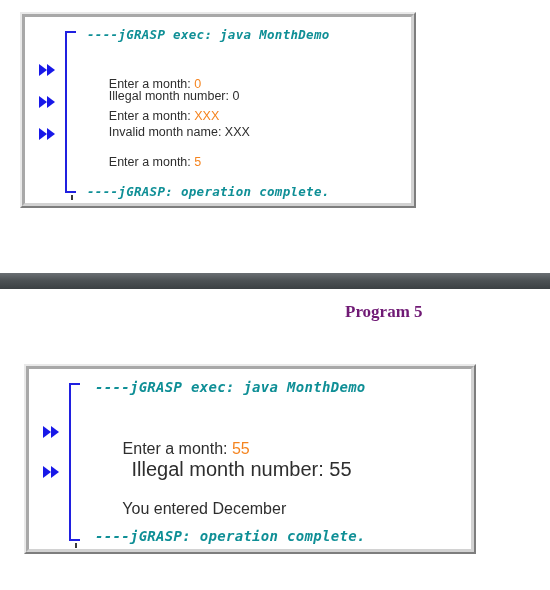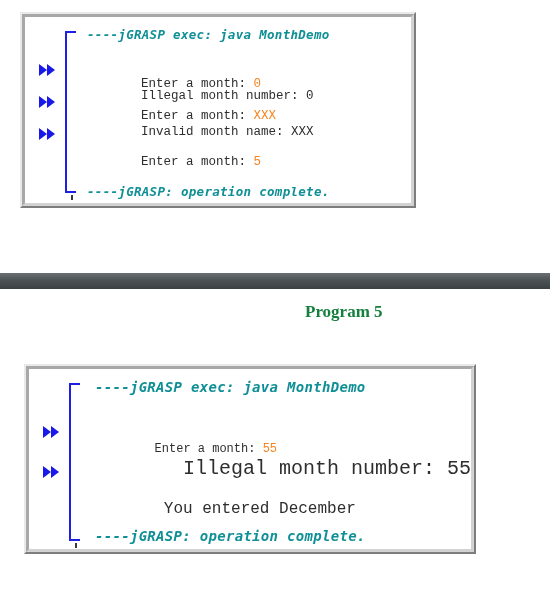--- a/index.html
+++ b/index.html
@@ -83,21 +83,21 @@
     width: 0; height: 0;
     border-top: 6px solid transparent;
     border-bottom: 6px solid transparent;
     border-left: 8px solid #1818e8;
   }
 
   
   .cline {
     position: absolute;
     white-space: pre;
-    font-family: Liberation Mono, monospace;
+    font-family: Liberation Sans, sans-serif;
     font-size: 12.5px;
     line-height: 14px;
     color: #2e2e2e;
     letter-spacing: 0px;
   }
   .cline.jgrasp {
     color: #0f8f96;
     font-style: italic;
     font-weight: bold;
     font-family: "DejaVu Sans Mono", "Liberation Mono", monospace;
@@ -114,22 +114,23 @@
     width: 100%;
     background: linear-gradient(to bottom, #6a6f73 0%, #4d5255 45%, #3b4043 100%);
   }
 
   
   .caption {
     position: absolute;
     font-family: "Liberation Serif", "DejaVu Serif", serif;
     font-weight: bold;
     font-size: 17px;
-    color: #15803d;
+    color: #701a75;
     white-space: pre;
+    margin-left: 40px;
   }
 </style>
 </head>
 <body>
 
 <div class="console-panel" style="left:20px; top:12px; width:396px; height:196px;">
   <div class="console-inner">
     <div class="console-body">
 
       <div class="gutter-bracket" style="left:40px; top:14px; width:9px; height:162px;"></div>
@@ -186,21 +187,21 @@
 
       <div class="gutter-bracket" style="left:40px; top:14px; width:10px; height:158px;"></div>
       <div class="bracket-tick" style="left:46px; top:174px;"></div>
 
       <div class="cline jgrasp" style="left:66px; top:11px; font-size:14px;">----jGRASP exec: java MonthDemo</div>
 
       <div class="run-marker" style="left:8px; top:56px;">
         <span class="tri"></span>
         <span class="tri"></span>
       </div>
-      <div class="cline" style="left:68px; top:56px; font-size:12px; line-height:16px;">
+      <div class="cline" style="left:58px; top:56px; font-size:16px; line-height:16px;">
         <span>Enter a month: </span><span class="tok-input">55</span>
       </div>
 
       <div class="cline" style="left:58px; top:76px; font-size:20px; line-height:16px;">
         <span>Illegal month number: 55</span><span class="tok-input"></span>
       </div>
 
       <div class="run-marker" style="left:8px; top:96px;">
         <span class="tri"></span>
         <span class="tri"></span>

